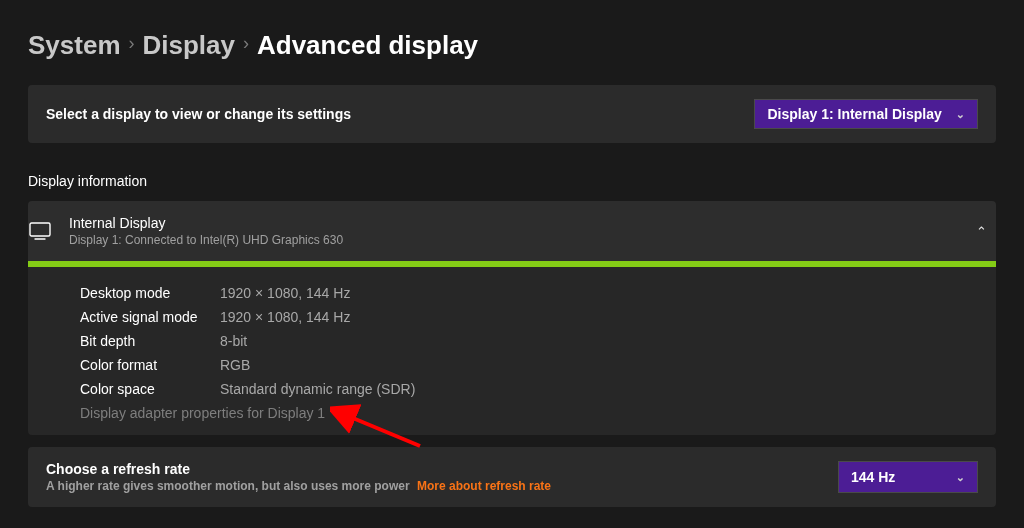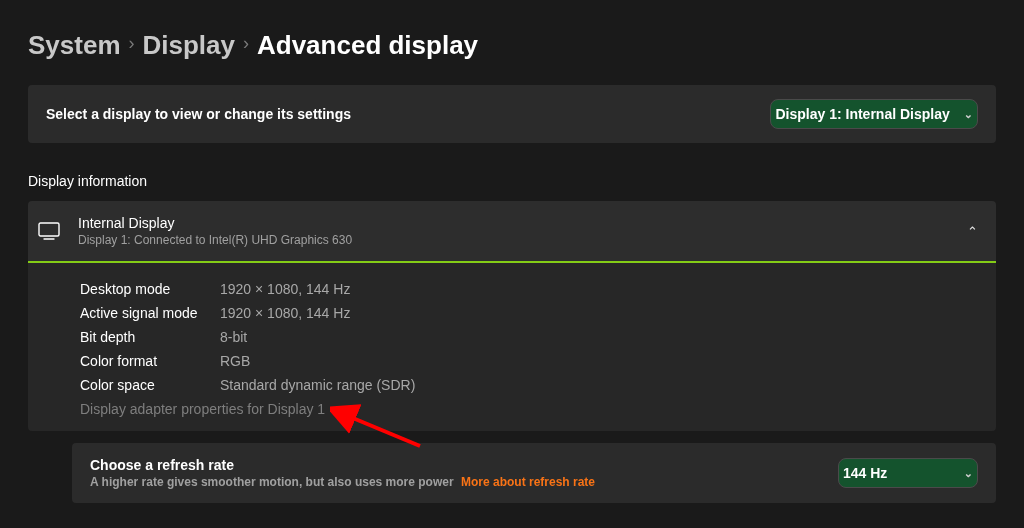--- a/index.html
+++ b/index.html
@@ -44,24 +44,24 @@
     align-items: center;
     justify-content: space-between;
     padding: 14px 18px;
     margin-bottom: 30px;
   }
   .select-display-label {
     font-size: 14px;
     color: #ffffff;
   }
   .dropdown {
-    background: #14532d;
+    background: #4c1d95;
     border: 1px solid #4a4a4a;
-    border-radius: 8px;
-    padding: 6px 4px;
+    border-radius: 0;
+    padding: 6px 12px;
     display: flex;
     align-items: center;
     gap: 14px;
     color: #ffffff;
     font-size: 14px;
     min-width: 190px;
     justify-content: space-between;
     cursor: pointer;
   }
   .dropdown .chev {
@@ -76,41 +76,41 @@
   .info-card {
     border-radius: 4px;
     overflow: hidden;
     margin-bottom: 12px;
   }
   .info-header {
     background: #2d2d2d;
     display: flex;
     align-items: center;
     gap: 18px;
-    padding: 14px 10px;
+    padding: 14px 1px;
   }
   .monitor-icon svg { display: block; }
   .info-header-text { flex: 1; }
   .info-title {
     font-size: 14px;
     color: #ffffff;
     margin-bottom: 2px;
   }
   .info-sub {
     font-size: 12px;
     color: #a0a0a0;
   }
   .chev-up {
     font-size: 13px;
     color: #e0e0e0;
     padding: 4px 8px;
   }
   .info-body {
     background: #272727;
-    border-top: 2px solid #84cc16;
+    border-top: 6px solid #84cc16;
     padding: 14px 18px 14px 52px;
   }
   .kv-row {
     display: flex;
     font-size: 14px;
     padding: 4px 0;
   }
   .kv-row .k {
     width: 140px;
     color: #ffffff;
@@ -119,24 +119,22 @@
     color: #a8a8a8;
   }
   .adapter-link {
     font-size: 14px;
     color: #7e7e7e;
     margin-top: 4px;
     cursor: pointer;
   }
   .refresh-card {
     display: flex;
-    align-items: center;
     justify-content: space-between;
     padding: 14px 18px;
-    margin-left: 44px;
   }
   .refresh-left { flex: 1; }
   .refresh-title {
     font-size: 14px;
     color: #ffffff;
     margin-bottom: 2px;
   }
   .refresh-desc {
     font-size: 12px;
     color: #a0a0a0;

